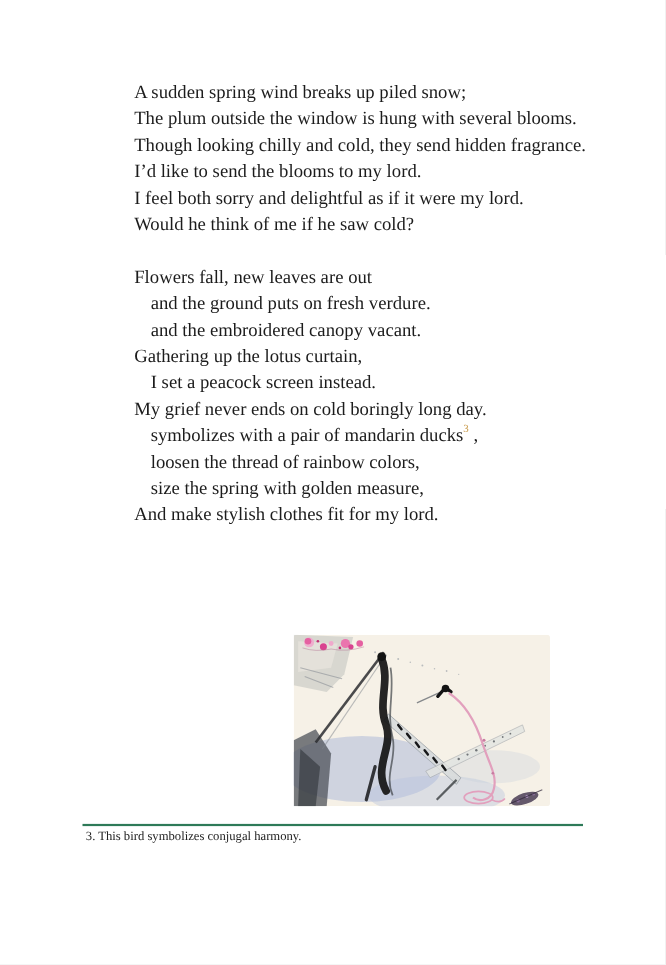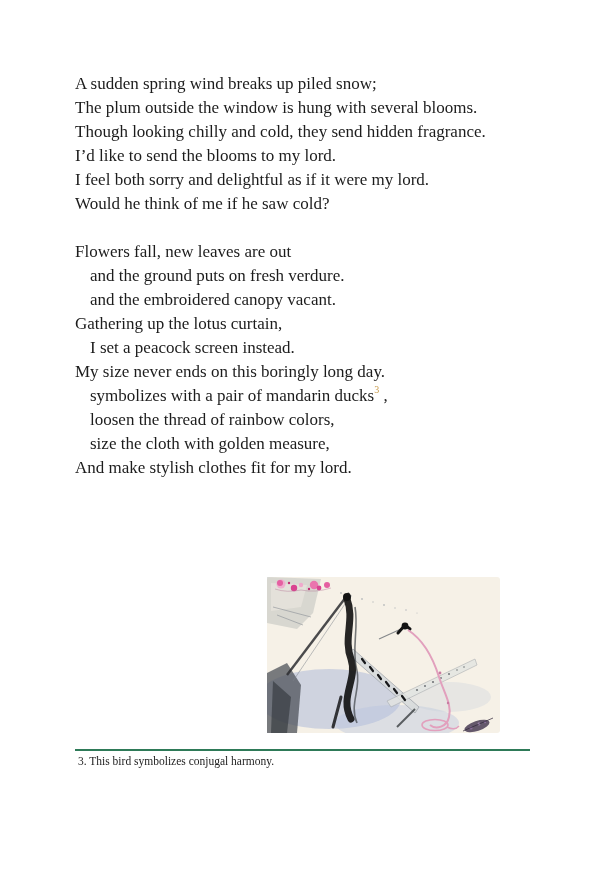--- a/index.html
+++ b/index.html
@@ -14,21 +14,21 @@
     overflow: hidden;
   }
   .poem {
     position: absolute;
     left: 75px;
     top: 72px;
     width: 470px;
     font-size: 17px;
     line-height: 24px;
   }
-  .line { white-space: nowrap; }
+  .line { white-space: nowrap; margin-left: 47px; }
   .line.indent { padding-left: 15px; }
   .stanza-gap { height: 24px; }
   sup.fn-ref {
     color: #c89a4a;
     font-size: 10px;
     line-height: 0;
     position: relative;
     top: -1px;
   }
   .painting {
@@ -73,24 +73,24 @@
     </div>
 
     <div class="stanza-gap"></div>
 
     <div class="stanza">
       <div class="line">Flowers fall, new leaves are out</div>
       <div class="line indent">and the ground puts on fresh verdure.</div>
       <div class="line indent">and the embroidered canopy vacant.</div>
       <div class="line">Gathering up the lotus curtain,</div>
       <div class="line indent">I set a peacock screen instead.</div>
-      <div class="line">My size never ends on this boringly long day.</div>
+      <div class="line">My grief never ends on cold boringly long day.</div>
       <div class="line indent"><span>symbolizes with a pair of mandarin ducks</span><sup class="fn-ref">3</sup><span> ,</span></div>
       <div class="line indent">loosen the thread of rainbow colors,</div>
-      <div class="line indent">size the cloth with golden measure,</div>
+      <div class="line indent">size the spring with golden measure,</div>
       <div class="line">And make stylish clothes fit for my lord.</div>
     </div>
   </div>
 
   <svg class="painting" viewBox="0 0 233 156" xmlns="http://www.w3.org/2000/svg">
 
     <rect x="0" y="0" width="233" height="156" rx="3" fill="#f6f1e7"></rect>
 
     <path d="M0,0 L54,2 L46,36 L30,52 L0,46 Z" fill="#b9beba" opacity="0.5"></path>
     <path d="M4,6 L40,8 L34,30 L4,34 Z" fill="#e7e4dc" opacity="0.8"></path>

